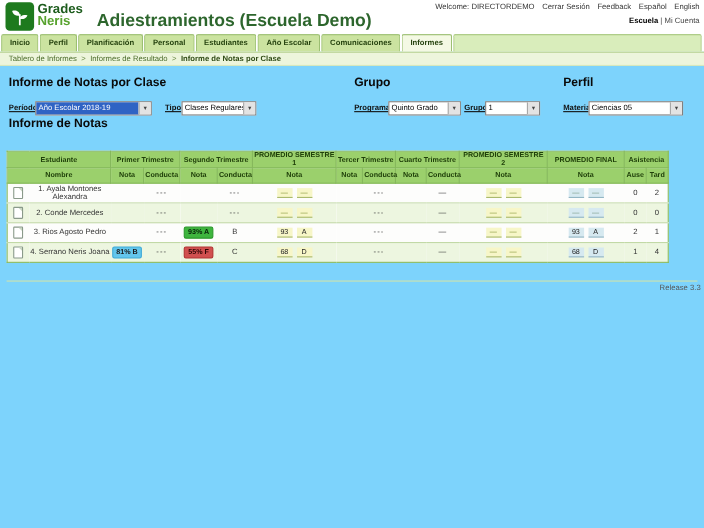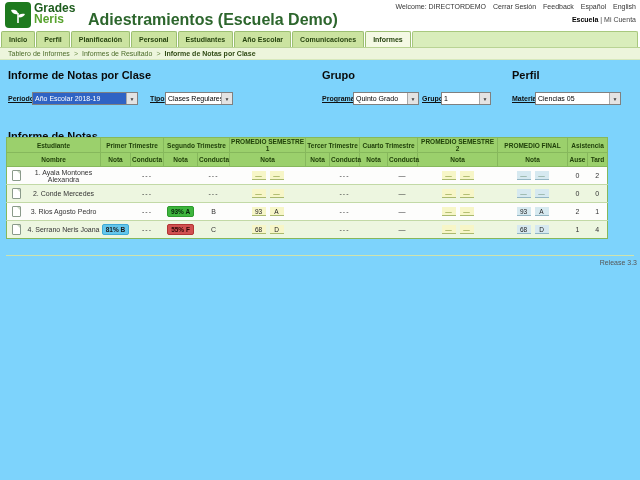--- a/index.html
+++ b/index.html
@@ -157,21 +157,21 @@
       <span class="sel-text">1</span>
       <span class="sel-arrow">▼</span>
     </div>
 
     <div class="flabel" style="left:512px; top:35px;">Materia</div>
     <div class="sel" style="left:535px; top:32px; width:86px;">
       <span class="sel-text">Ciencias 05</span>
       <span class="sel-arrow">▼</span>
     </div>
 
-    <div class="h1" style="left:8px; top:70px;">Informe de Notas</div>
+    <div class="h1" style="left:8px; top:46px;">Informe de Notas</div>
 
     <table class="grades">
       <colgroup>
         <col style="width:20px">
           <col style="width:74px">
           <col style="width:30px">
           <col style="width:33px">
         <col style="width:34px">
           <col style="width:32px">
           <col style="width:76px">

